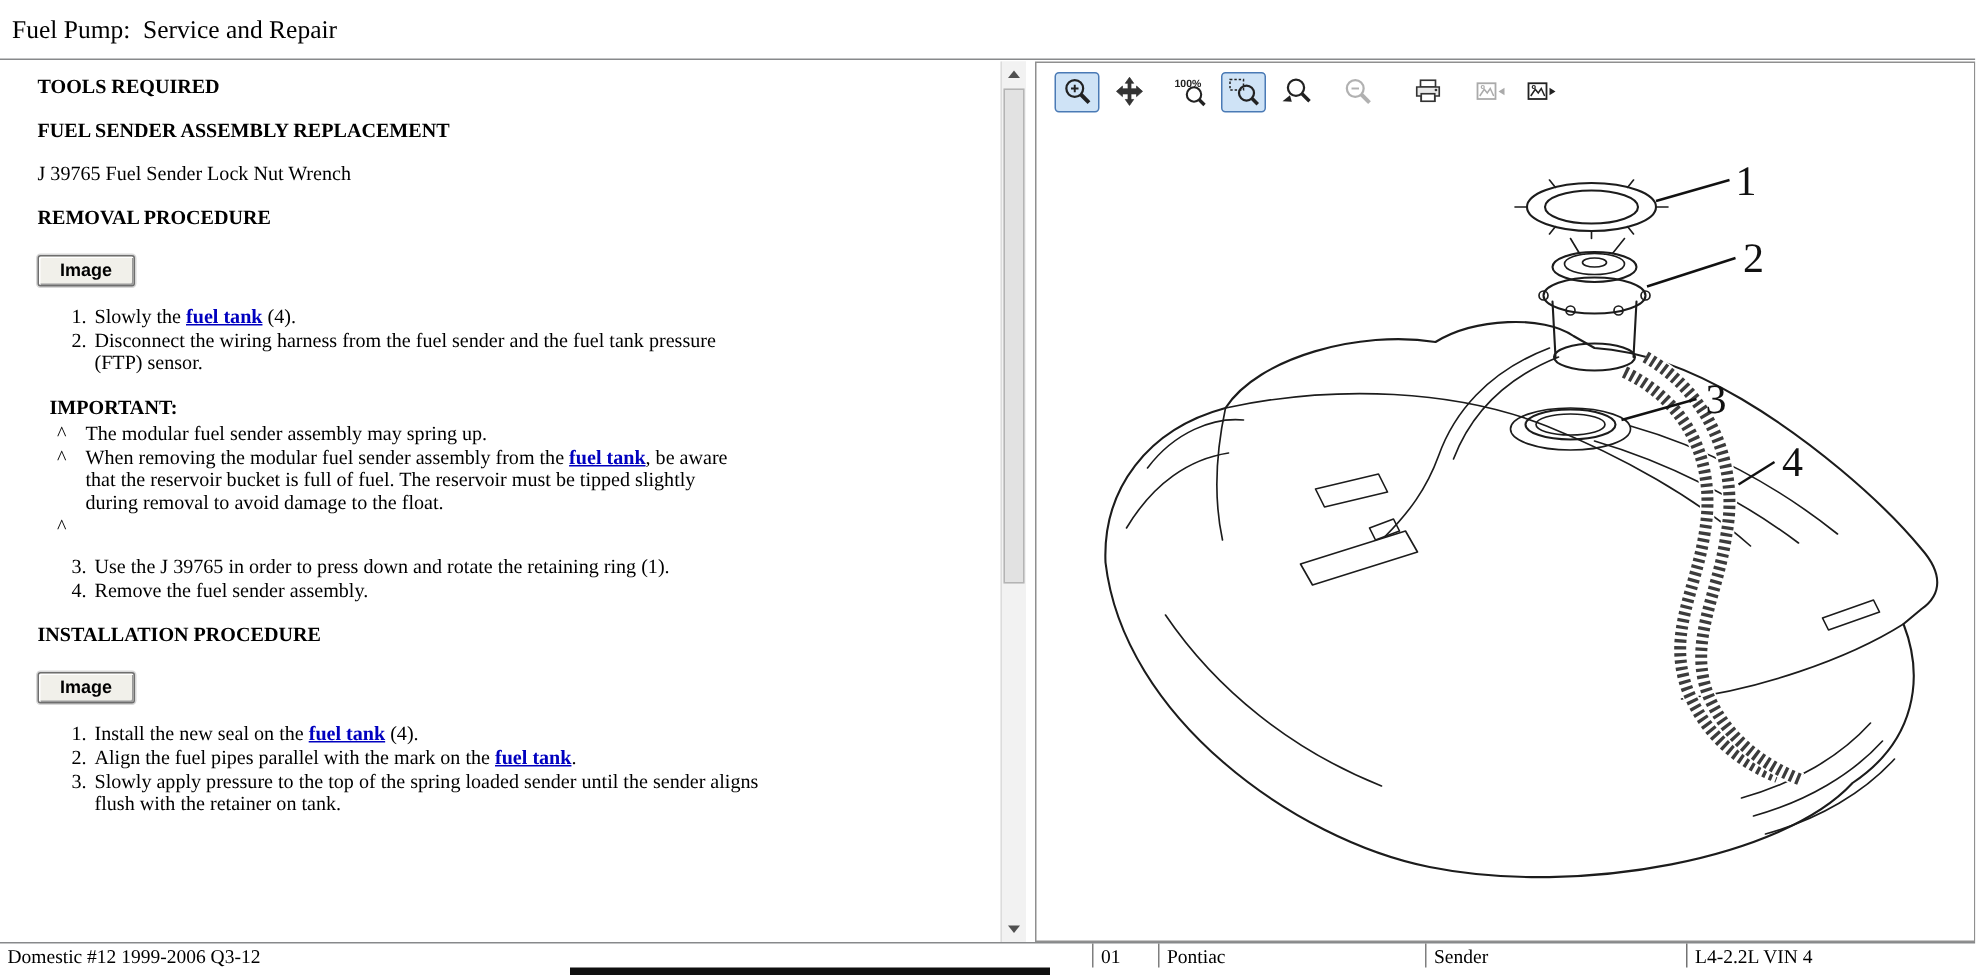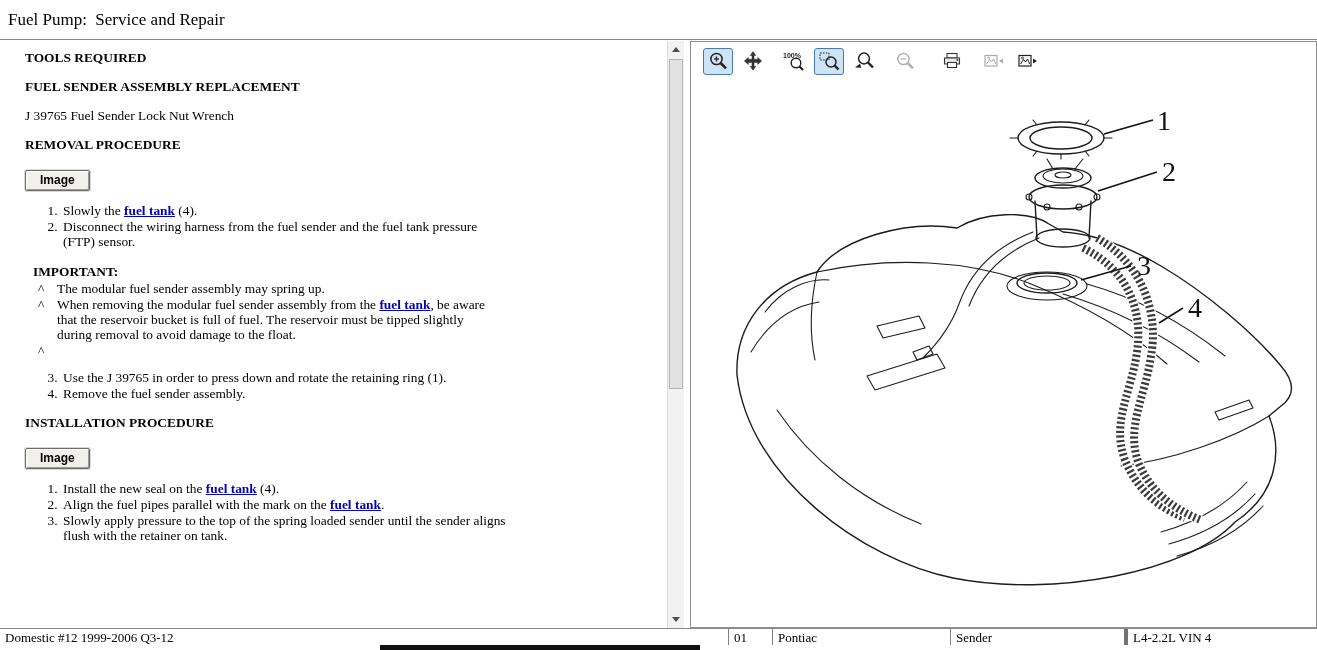--- a/index.html
+++ b/index.html
@@ -76,21 +76,21 @@
   .callout{font-family:"Liberation Serif",serif;font-size:28px;fill:#111;}
 
   
   .statusbar{position:absolute;top:628px;left:0;width:1317px;height:17px;box-sizing:border-box;
              border-top:1px solid #87898b;background:#fff;display:flex;font-size:13px;line-height:15px;align-items:center;}
   .sb-cell{box-sizing:border-box;padding:1px 0 0 5px;white-space:nowrap;overflow:hidden;}
   .c0{flex:0 0 728px;}
   .c1{flex:0 0 44px;border-left:1px solid #7f7f7f;}
   .c2{flex:0 0 178px;border-left:1px solid #7f7f7f;}
   .c3{flex:0 0 174px;border-left:1px solid #7f7f7f;}
-  .c4{flex:1 1 auto;border-left:4px solid #737373;}
+  .c4{flex:1 1 auto;border-left:1px solid #737373;}
 
   .bottom-frag{position:absolute;left:380px;top:645px;width:320px;height:5px;background:#101010;}
 </style>
 </head>
 <body>
 
 <div id="screen">
 
   <div class="titlebar">Fuel Pump:  Service and Repair</div>
 

